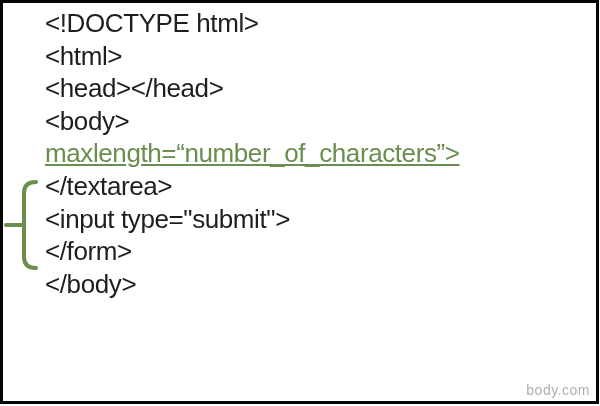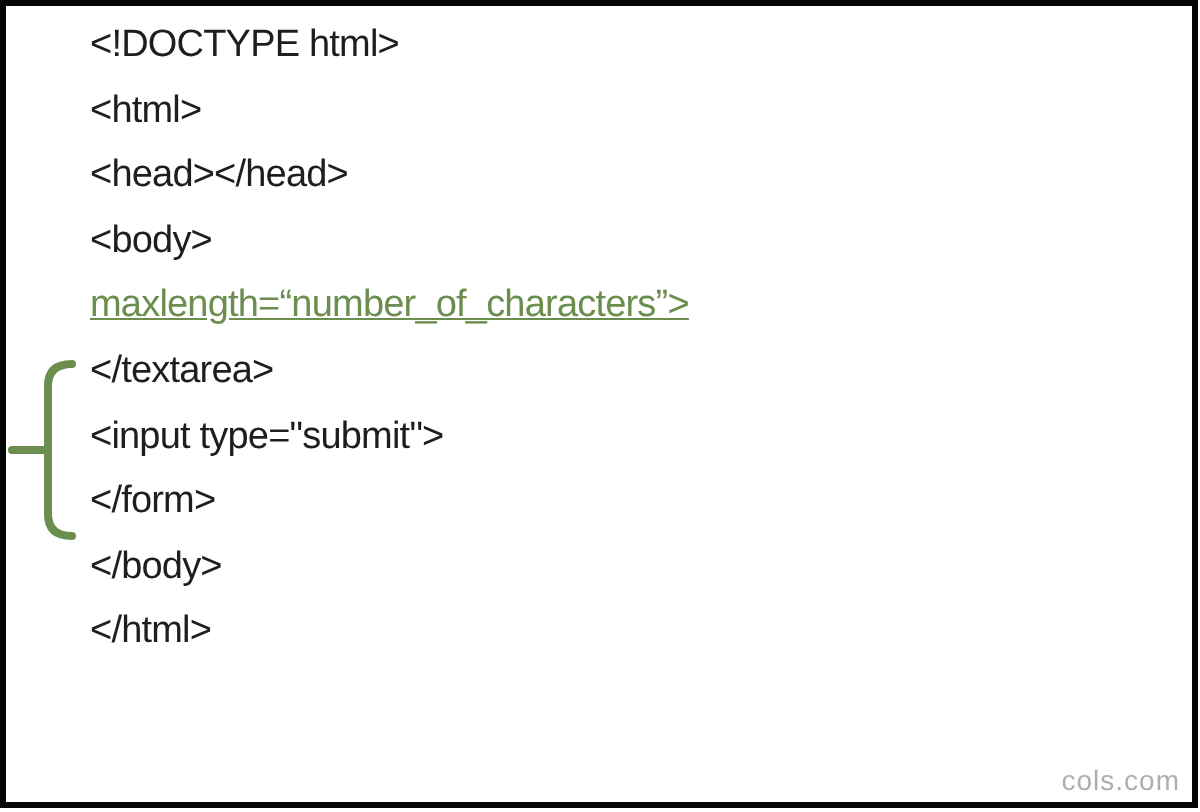--- a/index.html
+++ b/index.html
@@ -20,21 +20,21 @@
     border: 3px solid #050505;
     background: #ffffff;
   }
   .code-block {
     position: absolute;
     left: 42px;
     top: 4px;
     width: 552px;
   }
   .code-line {
-    font-size: 19px;
+    font-size: 26px;
     line-height: 32.6px;
     letter-spacing: -0.4px;
     color: #1e1e1e;
     white-space: pre;
   }
   .code-line.green {
     color: #6b8e4e;
     text-decoration: underline;
   }
   .brace-annotation {
@@ -61,23 +61,22 @@
   <div class="code-block">
     <div class="code-line">&lt;!DOCTYPE html&gt;</div>
     <div class="code-line">&lt;html&gt;</div>
     <div class="code-line">&lt;head&gt;&lt;/head&gt;</div>
     <div class="code-line">&lt;body&gt;</div>
     <div class="code-line green">maxlength=“number_of_characters”&gt;</div>
     <div class="code-line">&lt;/textarea&gt;</div>
     <div class="code-line">&lt;input type="submit"&gt;</div>
     <div class="code-line">&lt;/form&gt;</div>
     <div class="code-line">&lt;/body&gt;</div>
-    <div class="code-line">&lt;/html&gt;</div>
   </div>
 
   <svg class="brace-annotation" viewBox="0 0 40 100" xmlns="http://www.w3.org/2000/svg">
     <path d="M 33 7 Q 21 7 21 18 L 21 82 Q 21 93 33 93" fill="none" stroke="#6b8e4e" stroke-width="4" stroke-linecap="round"></path>
     <path d="M 3 50 L 21 50" fill="none" stroke="#6b8e4e" stroke-width="4" stroke-linecap="round"></path>
   </svg>
 
-  <div class="watermark">cols.com</div>
+  <div class="watermark">body.com</div>
 
 </div>
 
 </body></html>

